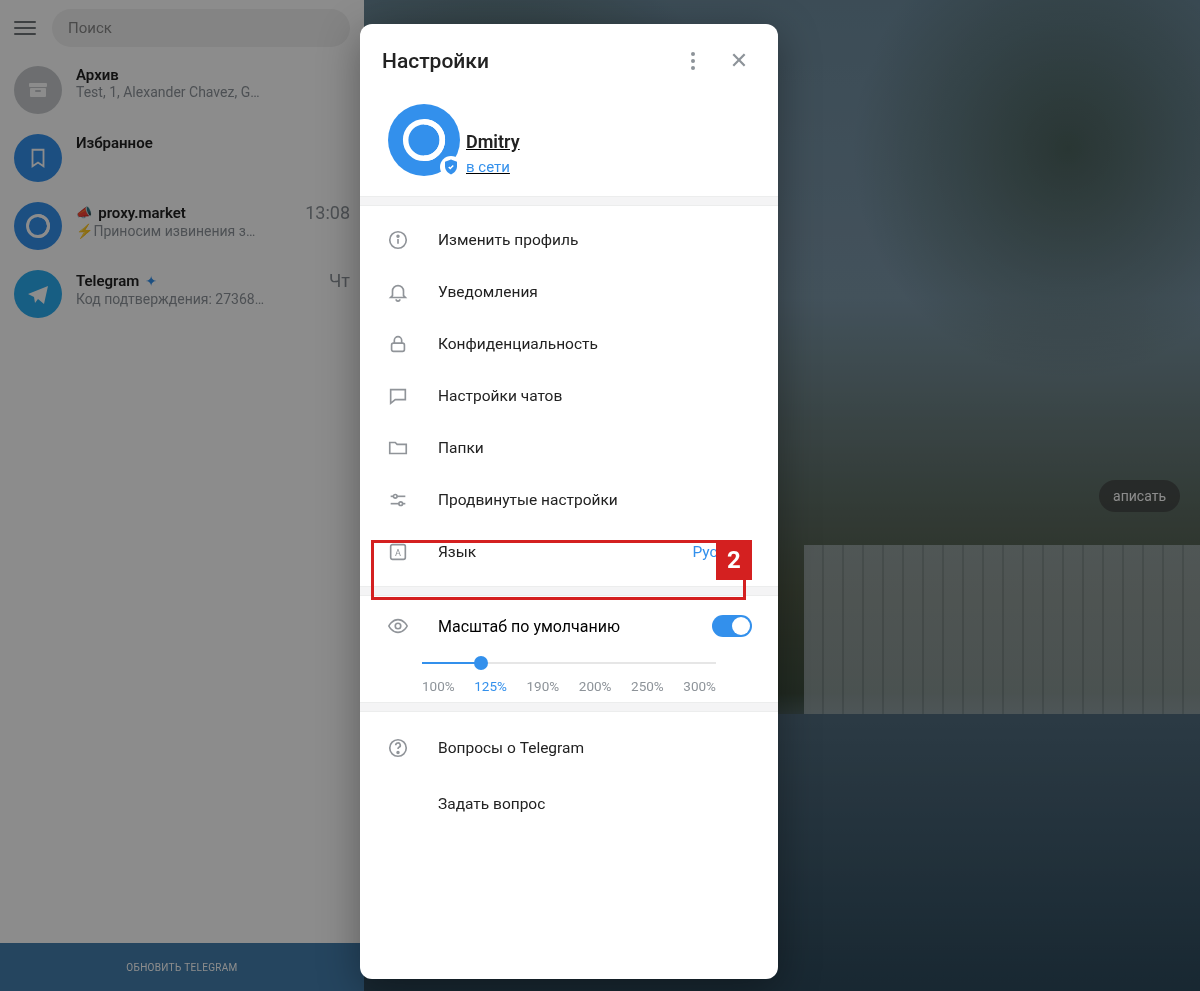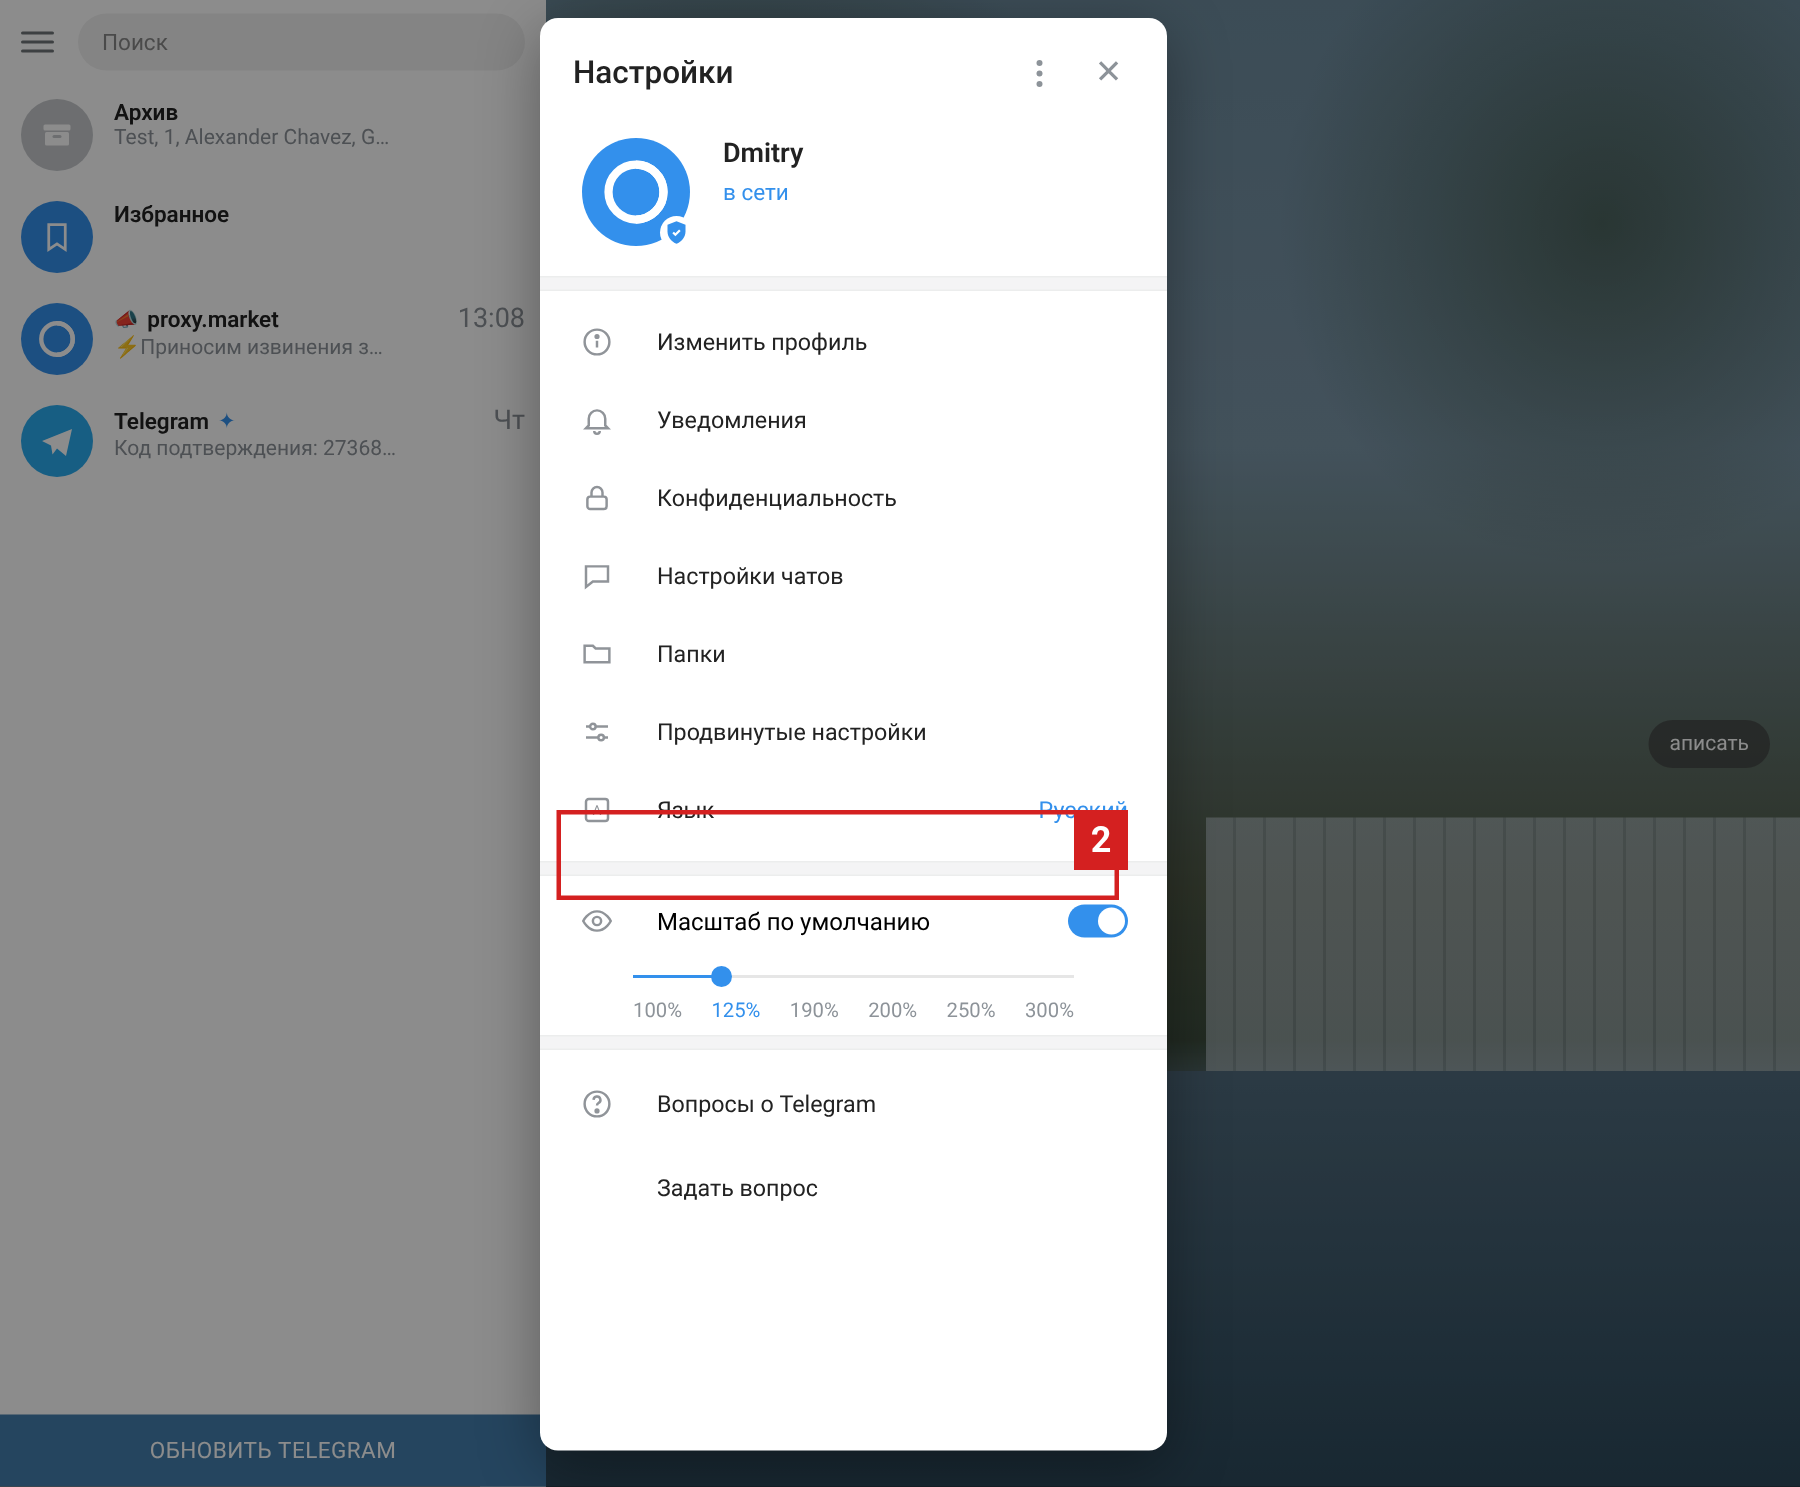--- a/index.html
+++ b/index.html
@@ -43,36 +43,36 @@
 .sb-col { flex:1; min-width:0; }
 .sb-row1 { display:flex; align-items:center; gap:6px; }
 .sb-title { font-weight:600; font-size:15px; color:#222; }
 .sb-time  { margin-left:auto; font-size:18px; color:#8d9399; }
 .sb-sub { font-size:14px; color:#8d9399; white-space:nowrap; overflow:hidden; text-overflow:ellipsis; }
 .verify { color:#3390ec; font-size:14px; }
 .megaphn { font-size:13px; }
 .bolt { font-size:14px; }
 
 .update-btn { position:absolute; left:0; right:0; bottom:0; height:48px;
-  background:#447fad; color:#fff; font-size:15px; letter-spacing:.3px;
+  background:#447fad; color:#fff; font-size:10px; letter-spacing:.3px;
   display:flex; align-items:center; justify-content:center; cursor:pointer; }
 
 
-.modal { position:absolute; left:360px; top:12px; width:418px; height:955px;
+.modal { position:absolute; left:360px; top:24px; width:418px; height:955px;
   background:#fff; border-radius:12px; box-shadow:0 10px 40px rgba(0,0,0,.35);
   display:flex; flex-direction:column; overflow:hidden; }
 .m-header { display:flex; align-items:center; padding:20px 22px 8px; gap:12px; }
 .m-title { font-size:21px; font-weight:500; color:#222; flex:1; }
 .m-iconbtn { width:34px; height:34px; border-radius:50%; display:flex;
   align-items:center; justify-content:center; cursor:pointer; color:#8d9399; }
 .dots { display:flex; flex-direction:column; gap:3px; }
 .dots i { width:4px; height:4px; border-radius:50%; background:#8d9399; }
 .xmark { font-size:22px; line-height:1; }
 
-.profile-row { display:flex; align-items:flex-start; gap:22px; padding:18px 28px 20px; }
+.profile-row { display:flex; align-items:flex-end; gap:6px; padding:18px 28px 20px;text-decoration:underline; }
 .avatar-lg { width:72px; height:72px; border-radius:50%; background:#3390ec;
   display:flex; align-items:center; justify-content:center; position:relative; }
 .avatar-lg svg { width:44px; height:44px; }
 .shield-badge { position:absolute; right:-2px; bottom:-2px; width:22px; height:22px;
   border-radius:50%; background:#fff; display:flex; align-items:center; justify-content:center; }
 .shield-badge svg { width:18px; height:18px; }
 .profile-name { font-size:18px; font-weight:600; color:#222; }
 .profile-status { font-size:15px; color:#3390ec; margin-top:6px; }
 
 .sep { height:10px; background:#f4f4f5; border-top:1px solid #eceded; border-bottom:1px solid #eceded; }

